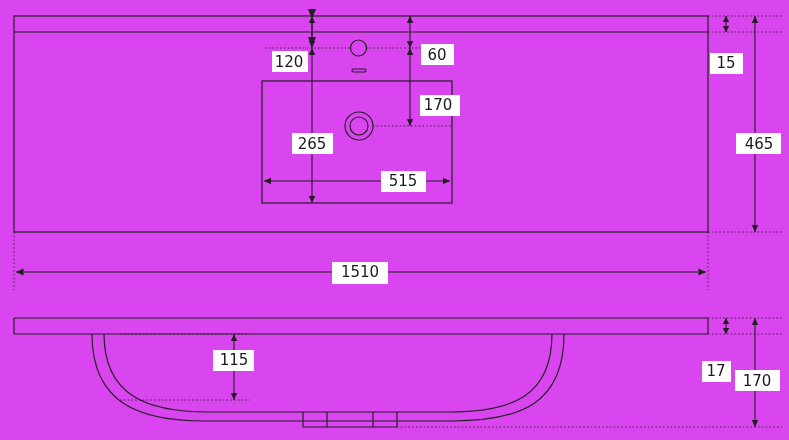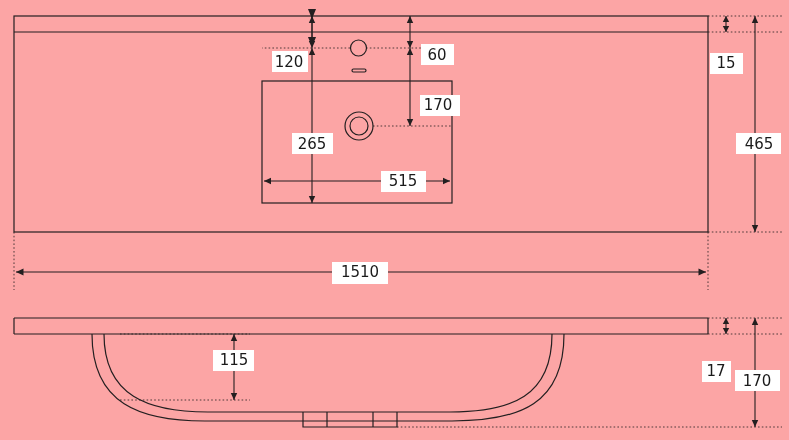--- a/index.html
+++ b/index.html
@@ -1,17 +1,17 @@
 <!DOCTYPE html>
 <html><head>
 <meta charset="utf-8">
 <style>
   html,body{margin:0;padding:0;background:#ffffff;}
   body{width:789px;height:440px;font-family:"DejaVu Sans",sans-serif;}
-  #stage{position:relative;width:789px;height:440px;overflow:hidden;background:#fca5a5;}
+  #stage{position:relative;width:789px;height:440px;overflow:hidden;background:#d946ef;}
   svg{display:block;}
   .dim-label{
     font-family:"DejaVu Sans",sans-serif;
     font-size:15px;
     fill:#1a1a1a;
     text-anchor:middle;
     dominant-baseline:middle;
   }
 </style>
 </head>

